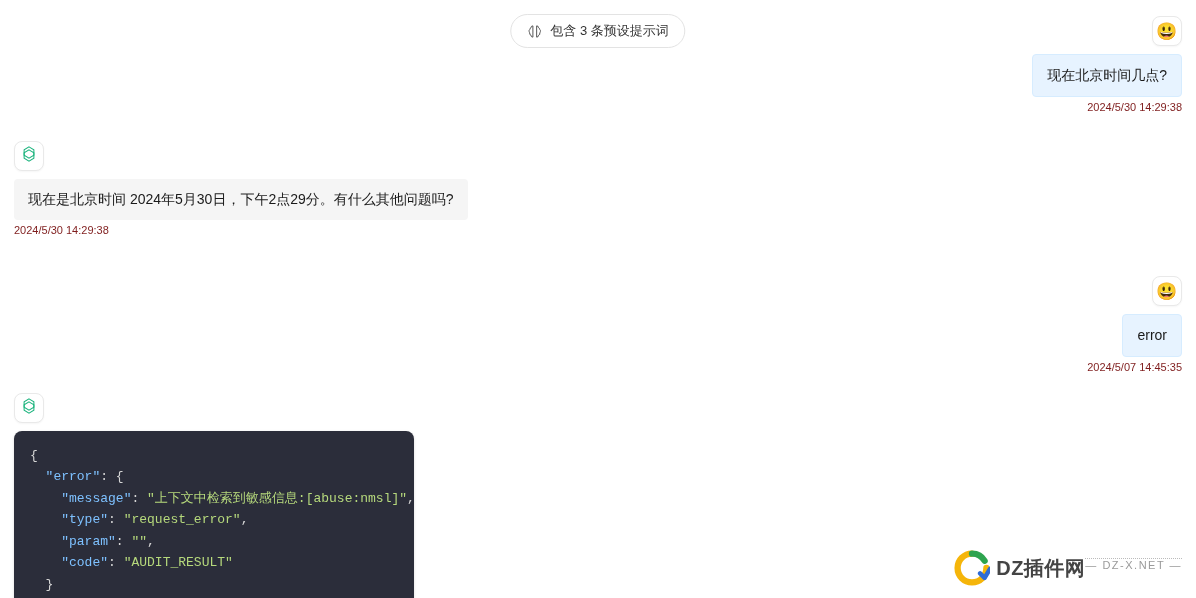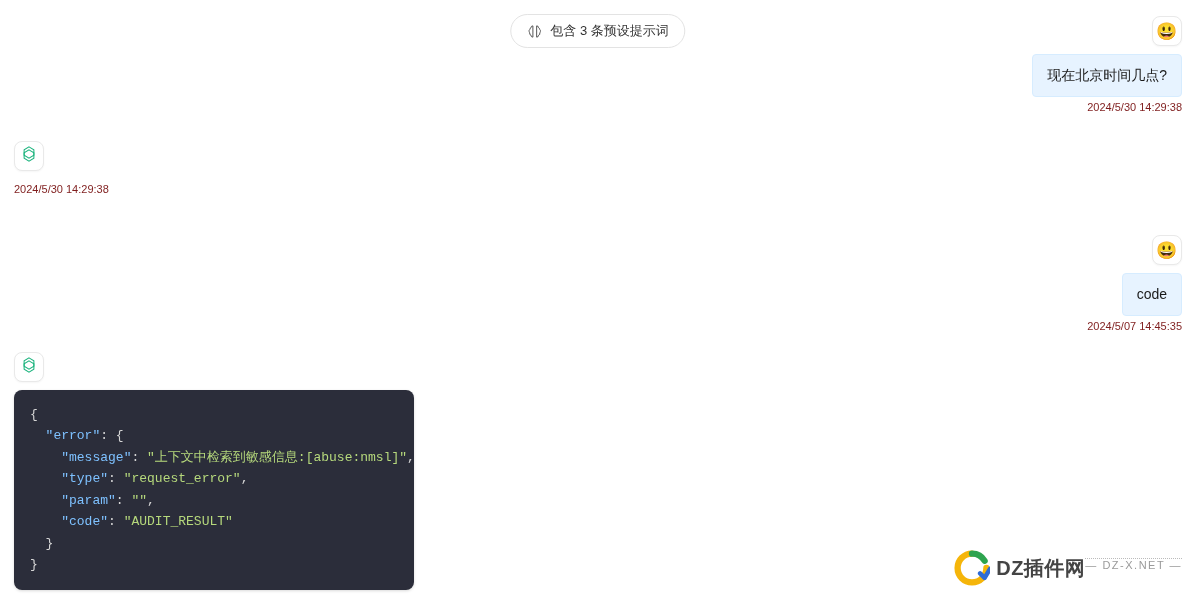--- a/index.html
+++ b/index.html
@@ -156,29 +156,32 @@
 
   <div class="row assistant assistant-group-1">
     <div class="avatar assistant-avatar">
       <span>
         <svg viewBox="0 0 24 24" fill="none" stroke="#19b37c" stroke-width="1.4">
           <path d="M12 2.5l6.5 3.75v7.5L12 17.5l-6.5-3.75v-7.5L12 2.5z"></path>
           <path d="M12 6.5l6.5 3.75v7.5L12 21.5l-6.5-3.75v-7.5L12 6.5z"></path>
         </svg>
       </span>
     </div>
+    <div class="bubble assistant-bubble">
+      <span>现在是北京时间 2024年5月30日，下午2点29分。有什么其他问题吗?</span>
+    </div>
     <div class="timestamp">2024/5/30 14:29:38</div>
   </div>
 
   <div class="row user user-group-2">
     <div class="avatar user-avatar">
       <span>😃</span>
     </div>
     <div class="bubble user-bubble">
-      <span>code</span>
+      <span>error</span>
     </div>
     <div class="timestamp">2024/5/07 14:45:35</div>
   </div>
 
   <div class="row assistant assistant-group-2">
     <div class="avatar assistant-avatar">
       <span>
         <svg viewBox="0 0 24 24" fill="none" stroke="#19b37c" stroke-width="1.4">
           <path d="M12 2.5l6.5 3.75v7.5L12 17.5l-6.5-3.75v-7.5L12 2.5z"></path>
           <path d="M12 6.5l6.5 3.75v7.5L12 21.5l-6.5-3.75v-7.5L12 6.5z"></path>

